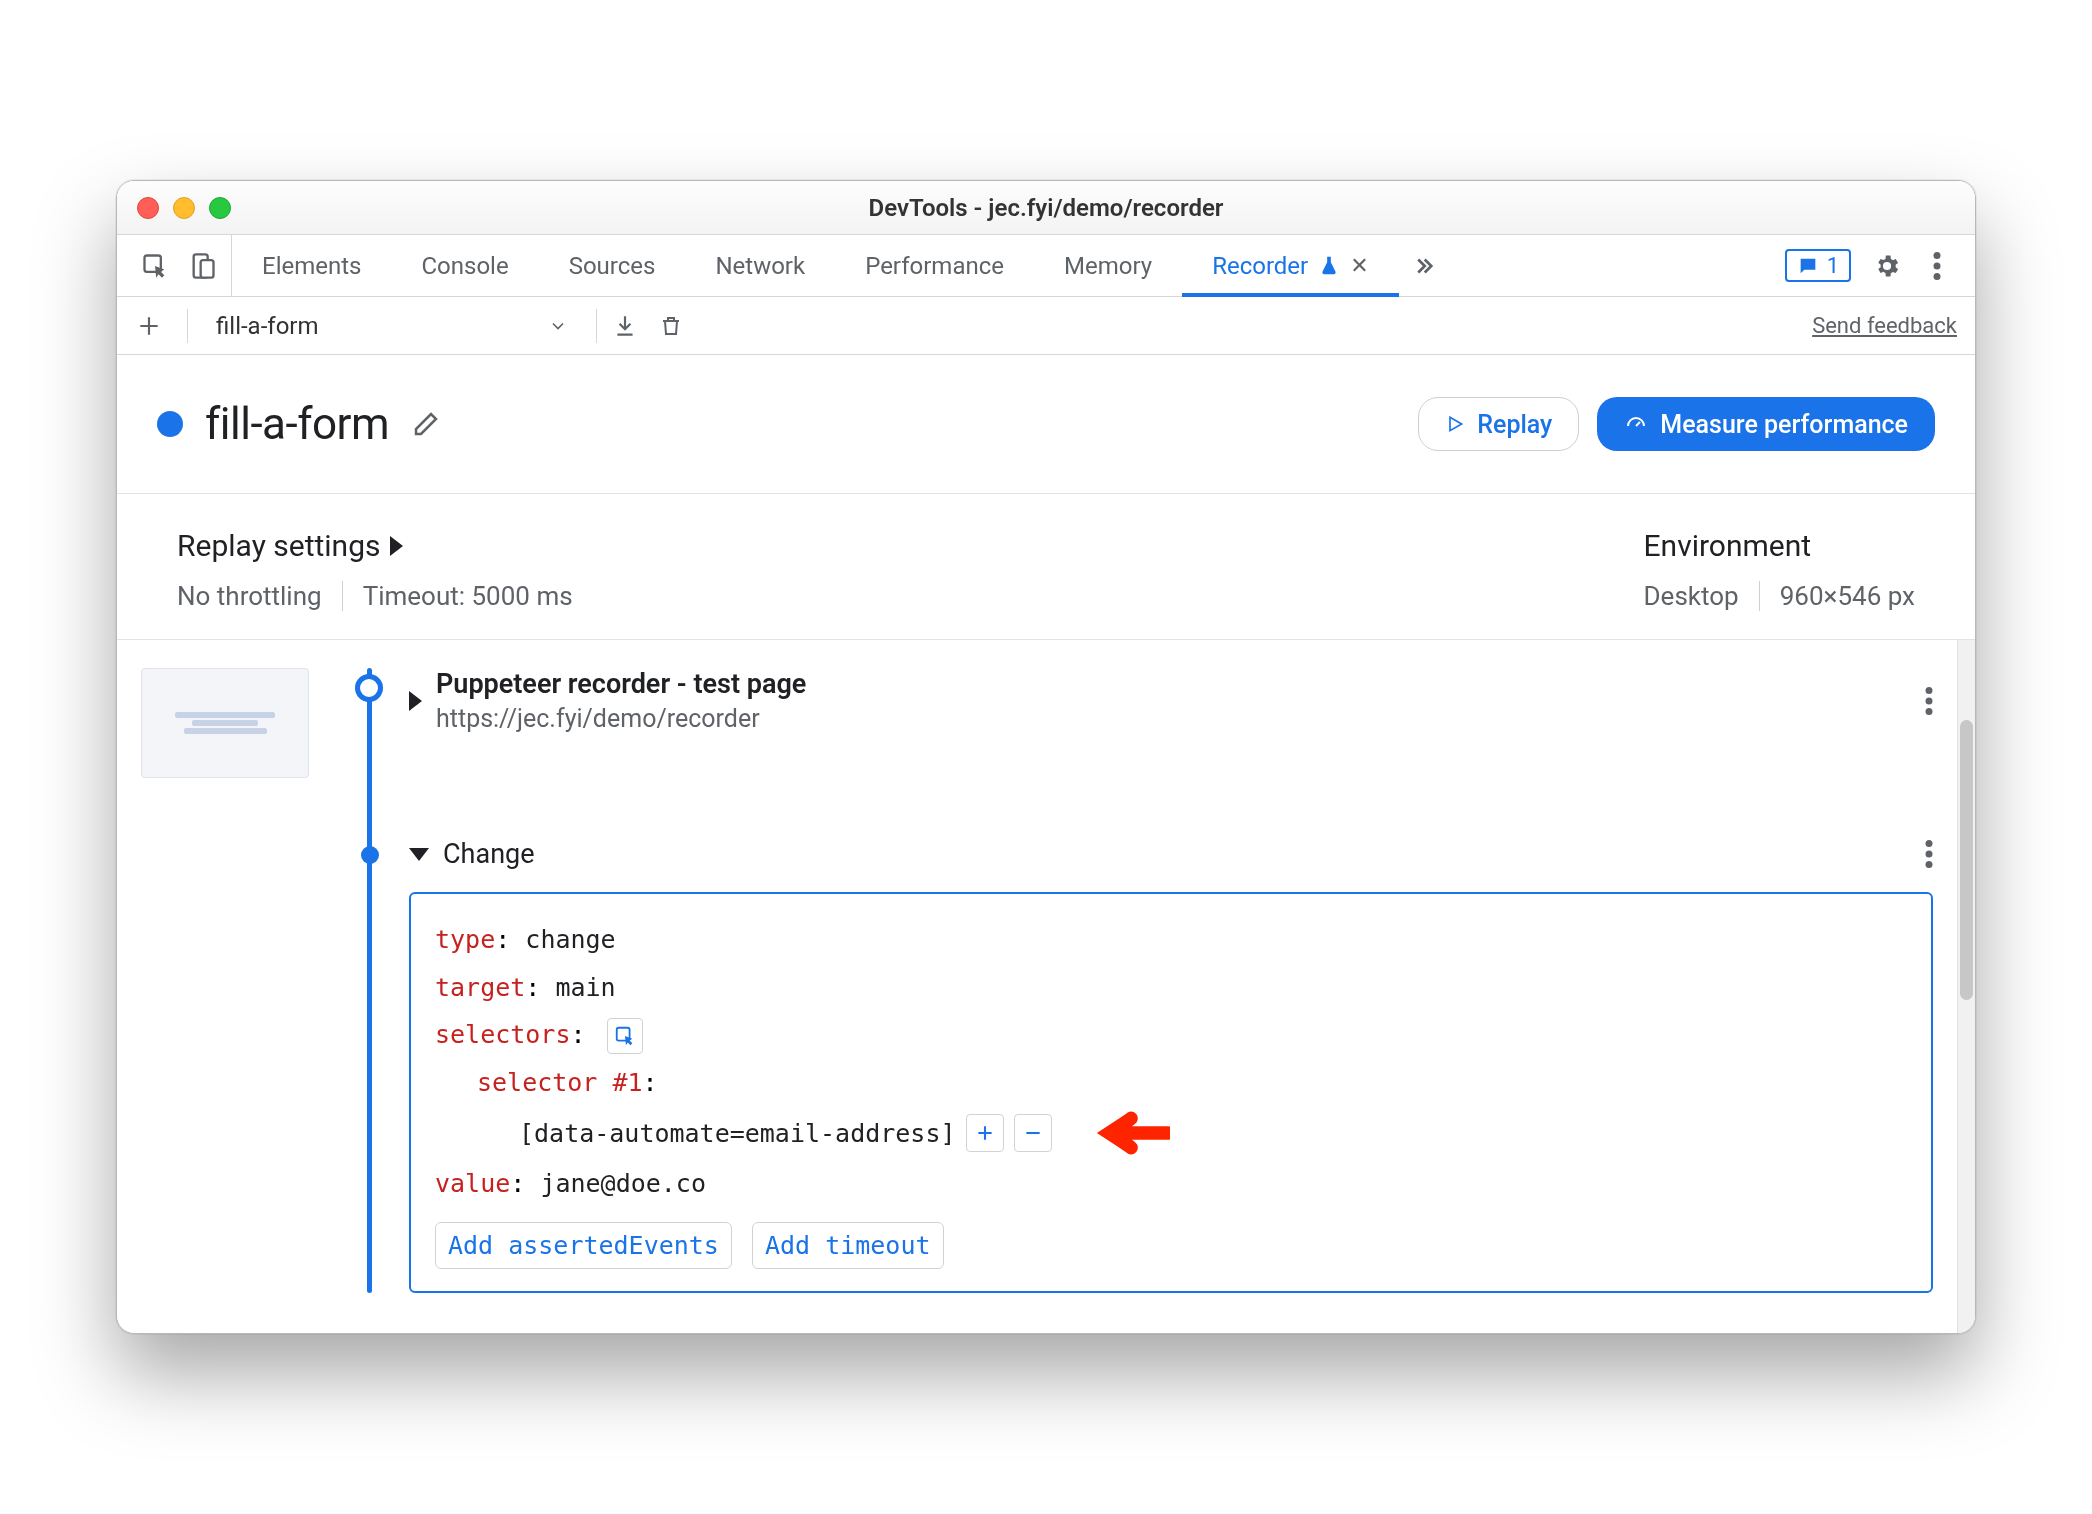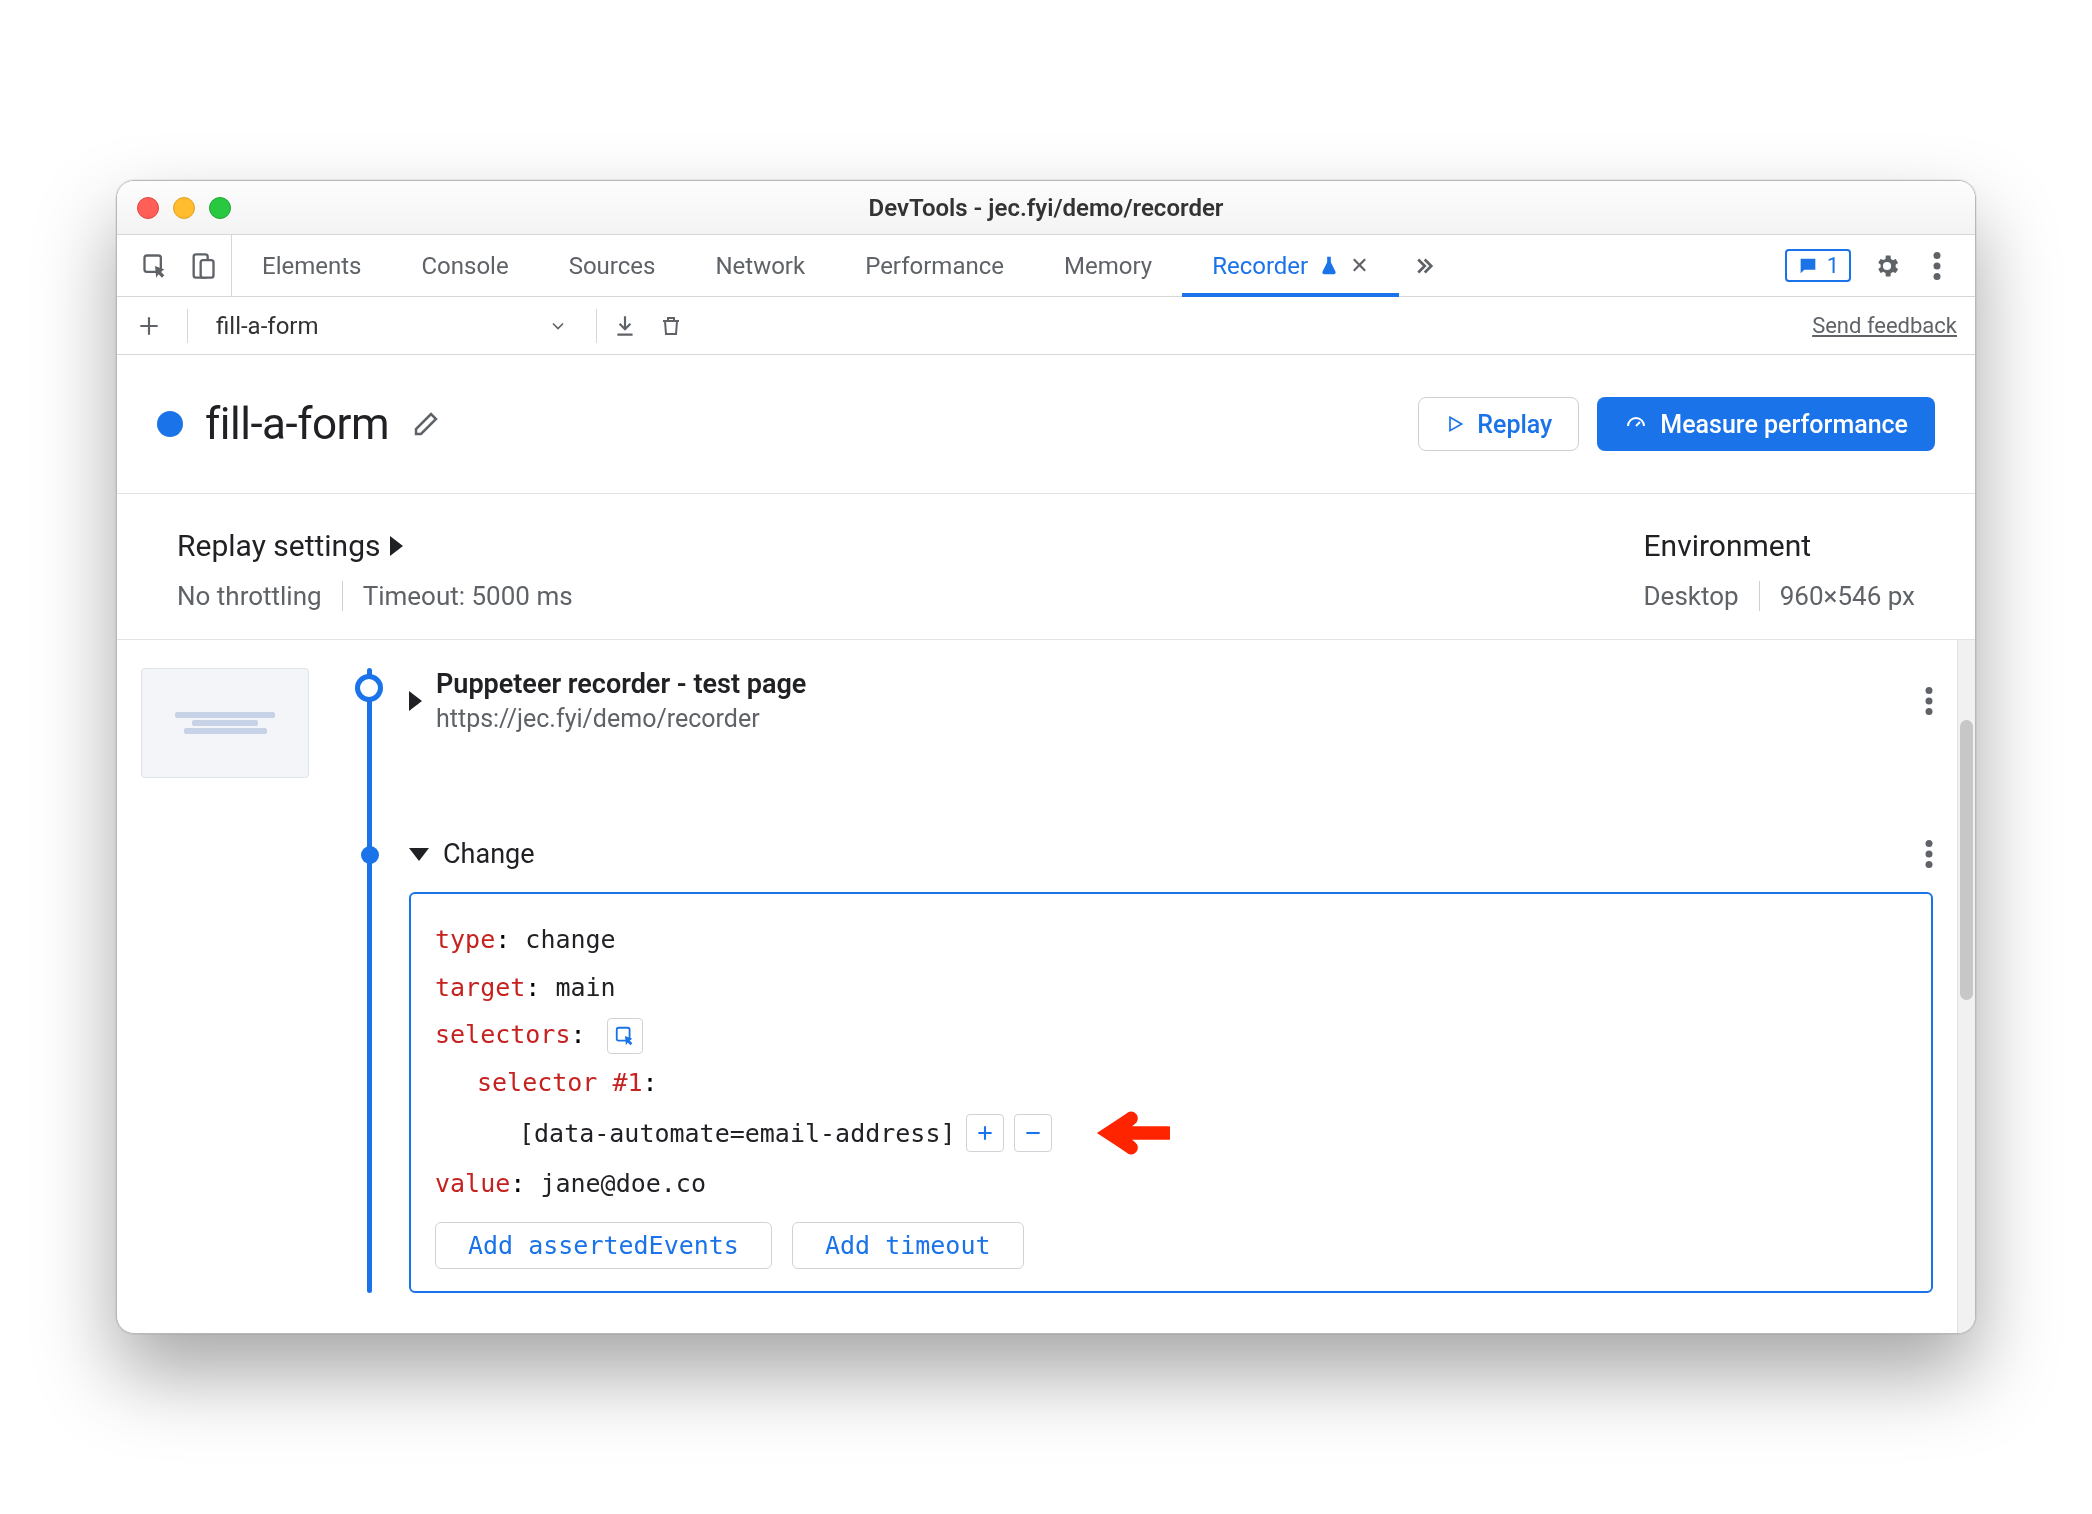--- a/index.html
+++ b/index.html
@@ -77,21 +77,21 @@
     padding: 42px 40px 42px 40px;
     gap: 22px;
     border-bottom: 1px solid #e3e3e3;
   }
   .blue-dot { width: 26px; height: 26px; border-radius: 50%; background: #1a73e8; }
   .rec-title { font-size: 44px; color: #202124; font-weight: 400; letter-spacing: -0.5px; }
   .edit-icon { color: #5f6368; cursor: pointer; }
   .header-actions { margin-left: auto; display: flex; gap: 18px; }
   .btn {
     display: inline-flex; align-items: center; gap: 12px;
-    height: 54px; padding: 0 26px; border-radius: 8px;
+    height: 54px; padding: 0 26px; border-radius: 20px;
     font-size: 25px; cursor: pointer; border: 1px solid transparent;
   }
   .btn-outline { background: #fff; border-color: #cfcfcf; color: #1a73e8; font-weight: 500; }
   .btn-primary { background: #1a73e8; color: #fff; font-weight: 500; }
 
   
   .settings-strip {
     display: flex; align-items: flex-start; padding: 34px 60px 28px 60px;
     border-bottom: 1px solid #e3e3e3;
   }
@@ -149,21 +149,21 @@
   }
 
   .mini-btn {
     display: inline-flex; align-items: center; justify-content: center;
     width: 38px; height: 38px; border: 1px solid #cfd2d7; border-radius: 4px;
     color: #1a73e8; font-size: 26px; vertical-align: middle; margin-left: 10px; cursor: pointer;
   }
 
   .action-btns { display: flex; gap: 20px; margin-top: 14px; }
   .pill-btn {
-    border: 1px solid #cfd2d7; border-radius: 6px; padding: 8px 32px;
+    border: 1px solid #cfd2d7; border-radius: 6px; padding: 8px 12px;
     color: #1a73e8; font-family: inherit; font-size: 25px; cursor: pointer; background:#fff;
   }
 
   .scrollbar { width: 18px; background: #f1f1f1; border-left: 1px solid #e0e0e0; position: relative; }
   .scroll-thumb { position: absolute; left: 2px; right: 2px; top: 80px; height: 280px; background: #c7c7c7; border-radius: 8px; }
 
   .body-row { display: flex; }
   .body-row .timeline-wrap { flex: 1; }
 
   

